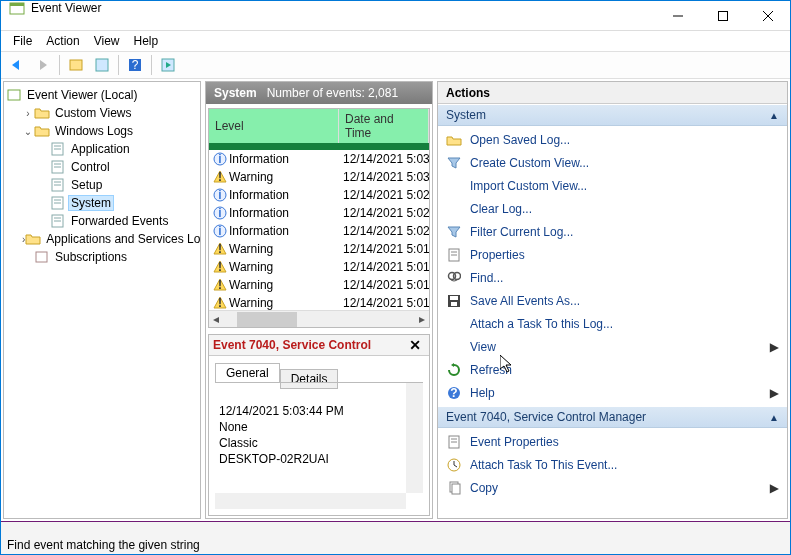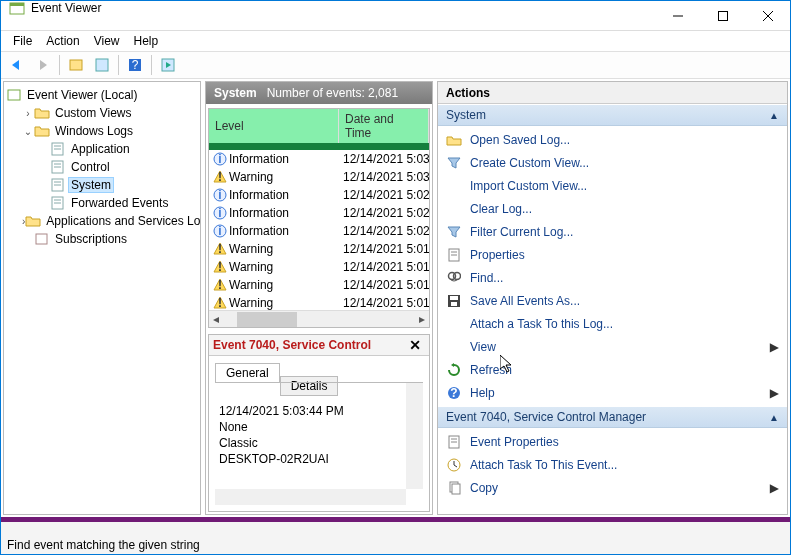--- a/index.html
+++ b/index.html
@@ -54,39 +54,39 @@
 .evt-scroll-h .thumb { height: 15px; width: 60px; background: #cdcdcd; margin-left: 14px; }
 .evt-scroll-h .arr { width: 14px; text-align: center; color: #555; }
 
 
 .detail { border: 1px solid #bbb; margin: 4px 2px 2px 2px; flex: 1; display: flex; flex-direction: column; min-height: 0; }
 .detail-head { display: flex; align-items: center; background: #f4f4f4; padding: 2px 4px; border-bottom: 1px solid #ccc; }
 .detail-head .dt-title { flex: 1; font-weight: bold; color: #b91c1c; }
 .detail-head .dt-close { font-size: 14px; font-weight: bold; padding: 0 4px; }
 .detail-tabs { display: flex; padding: 6px 6px 0 6px; gap: 0; }
 .detail-tabs .tab { padding: 2px 10px; border: 1px solid #bbb; border-bottom: none; background: #fff; position: relative; top: 1px; }
-.detail-tabs .tab.inactive { background: #f0f0f0; border-bottom: 1px solid #bbb; top: 14px; }
+.detail-tabs .tab.inactive { background: #f0f0f0; border-bottom: 1px solid #bbb; top: 7px; }
 .detail-body { border-top: 1px solid #bbb; margin: 0 6px 6px 6px; padding: 20px 2px; flex: 1; overflow: hidden; position: relative; }
 .detail-body .line { padding: 1px 2px; }
 .detail-body .vscroll { position: absolute; right: 0; top: 0; bottom: 16px; width: 17px; background: #f0f0f0; }
 .detail-body .hscroll { position: absolute; left: 0; right: 17px; bottom: 0; height: 16px; background: #f0f0f0; }
 
 
 .actions-pane .pane-header { background: #f0f0f0; color: #000; font-weight: bold; border-bottom: 1px solid #ccc; }
 .action-section { background: #e5eef7; background: linear-gradient(#dbe8f5,#c9dcf0); padding: 3px 8px; color: #15428b; font-weight: normal; border-bottom: 1px solid #b8cde2; border-top: 1px solid #fff; display: flex; align-items: center; }
 .action-section .sect-title { flex: 1; color: #1a3e6e; }
 .action-section .collapse { color: #1a3e6e; font-size: 10px; }
 .action-list { padding: 2px 0; }
 .action-item { display: flex; align-items: center; height: 23px; padding: 0 8px; gap: 8px; color: #15428b; }
 .action-item .aicon { width: 16px; height: 16px; display: flex; align-items: center; justify-content: center; }
 .action-item .chev { margin-left: auto; color: #333; font-size: 12px; }
 .cursor { position: absolute; pointer-events: none; }
 
 
-.statusbar { height: 20px; border-top: 5px solid #701a75; padding: 16px 6px; background: #f4f4f4; }
+.statusbar { height: 20px; border-top: 1px solid #701a75; padding: 16px 6px; background: #f4f4f4; }
 
 
 svg { display: block; }
 </style>
 </head>
 <body>
 
 <div class="titlebar">
   <span class="app-icon">
     <svg width="16" height="16">
@@ -204,20 +204,31 @@
             <span class="exp"></span>
             <span class="ticon">
               <svg width="16" height="14">
                 <rect x="2" y="1" width="11" height="12" fill="#fff" stroke="#8aa"></rect>
                 <line x1="4" y1="4" x2="11" y2="4" stroke="#8aa"></line>
                 <line x1="4" y1="7" x2="11" y2="7" stroke="#8aa"></line>
               </svg>
             </span>
             <span class="label">Control</span>
           </div>
+          <div class="tree-row ind2">
+            <span class="exp"></span>
+            <span class="ticon">
+              <svg width="16" height="14">
+                <rect x="2" y="1" width="11" height="12" fill="#fff" stroke="#8aa"></rect>
+                <line x1="4" y1="4" x2="11" y2="4" stroke="#8aa"></line>
+                <line x1="4" y1="7" x2="11" y2="7" stroke="#8aa"></line>
+              </svg>
+            </span>
+            <span class="label">Setup</span>
+          </div>
           <div class="tree-row ind2 selected">
             <span class="exp"></span>
             <span class="ticon">
               <svg width="16" height="14">
                 <rect x="2" y="1" width="11" height="12" fill="#fff" stroke="#8aa"></rect>
                 <line x1="4" y1="4" x2="11" y2="4" stroke="#8aa"></line>
                 <line x1="4" y1="7" x2="11" y2="7" stroke="#8aa"></line>
               </svg>
             </span>
             <span class="label">System</span>

